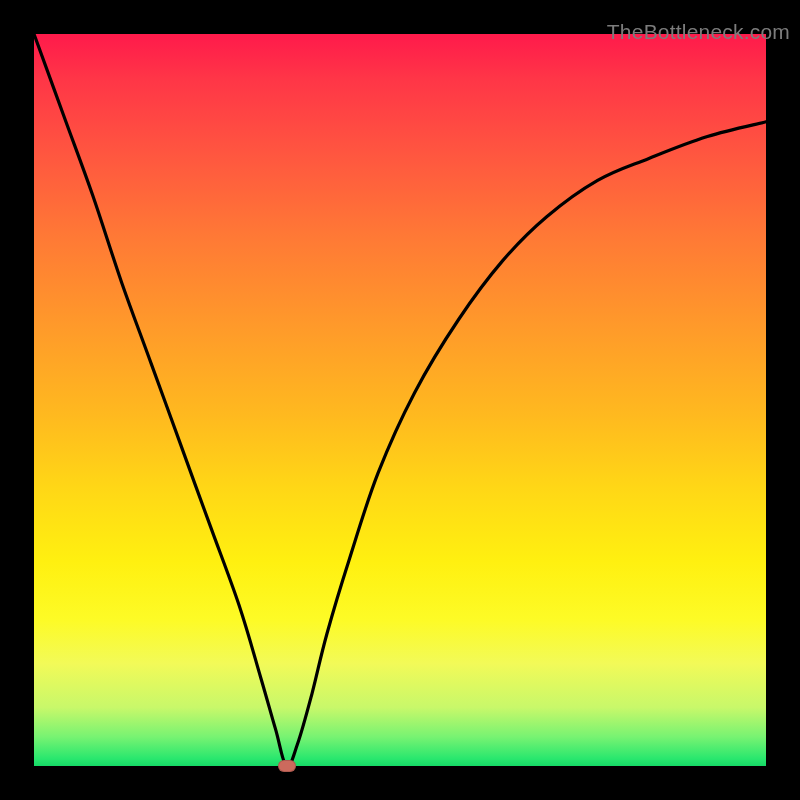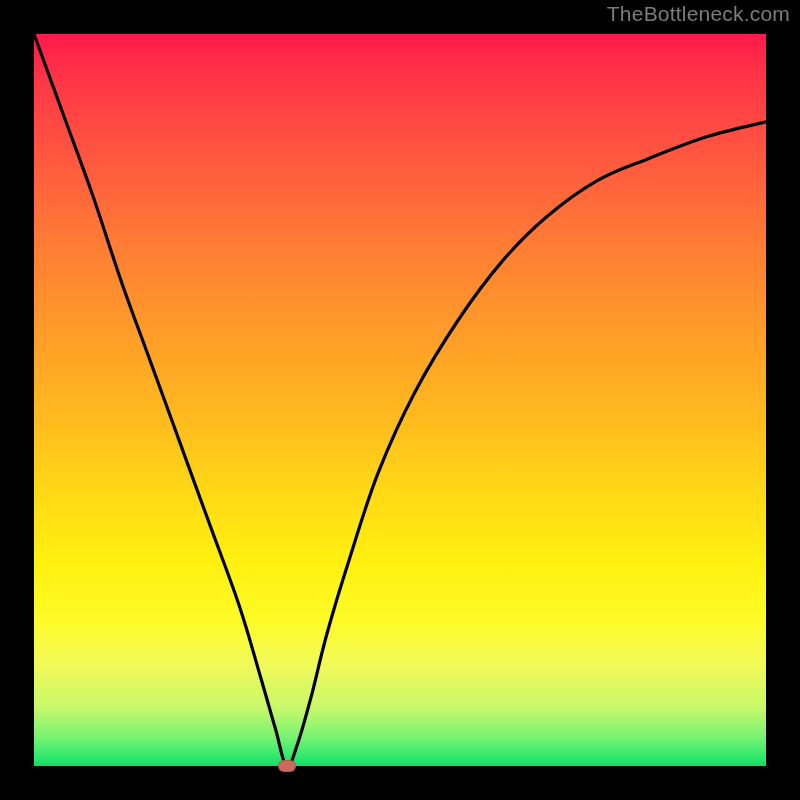--- a/index.html
+++ b/index.html
@@ -36,21 +36,21 @@
       #fdfb26 80%,
       #f2fa58 86%,
       #c8f86a 92%,
       #78f372 96%,
       #29e76e 99%,
       #16d966 100%
     );
   }
   .watermark {
     position: absolute;
-    top: 2px;
+    top: 20px;
     right: 10px;
     color: #7c7c7c;
     font-size: 21px;
     font-weight: 400;
     letter-spacing: 0.2px;
     user-select: none;
   }
   svg.curve {
     position: absolute;
     left: 0; top: 0;

